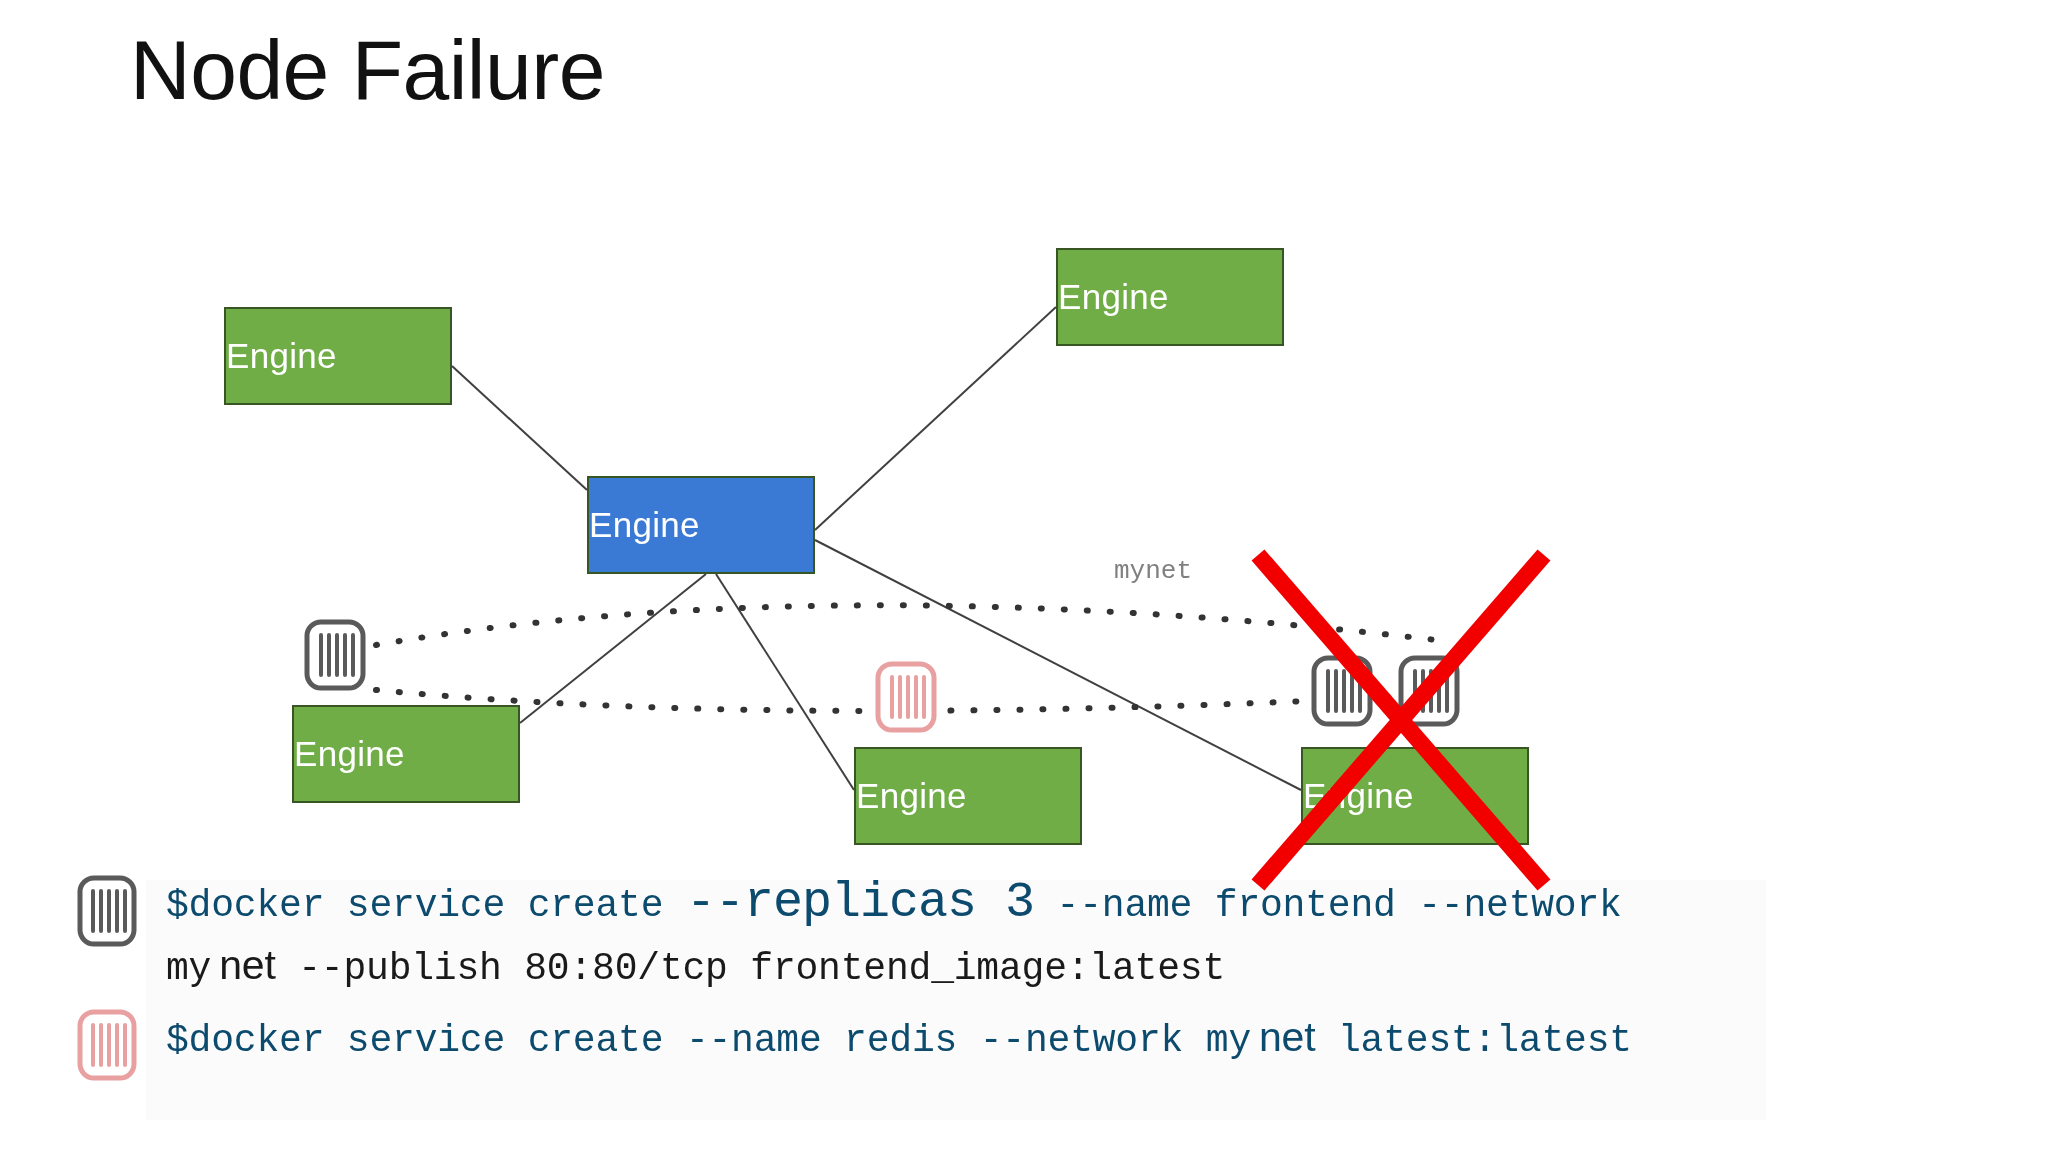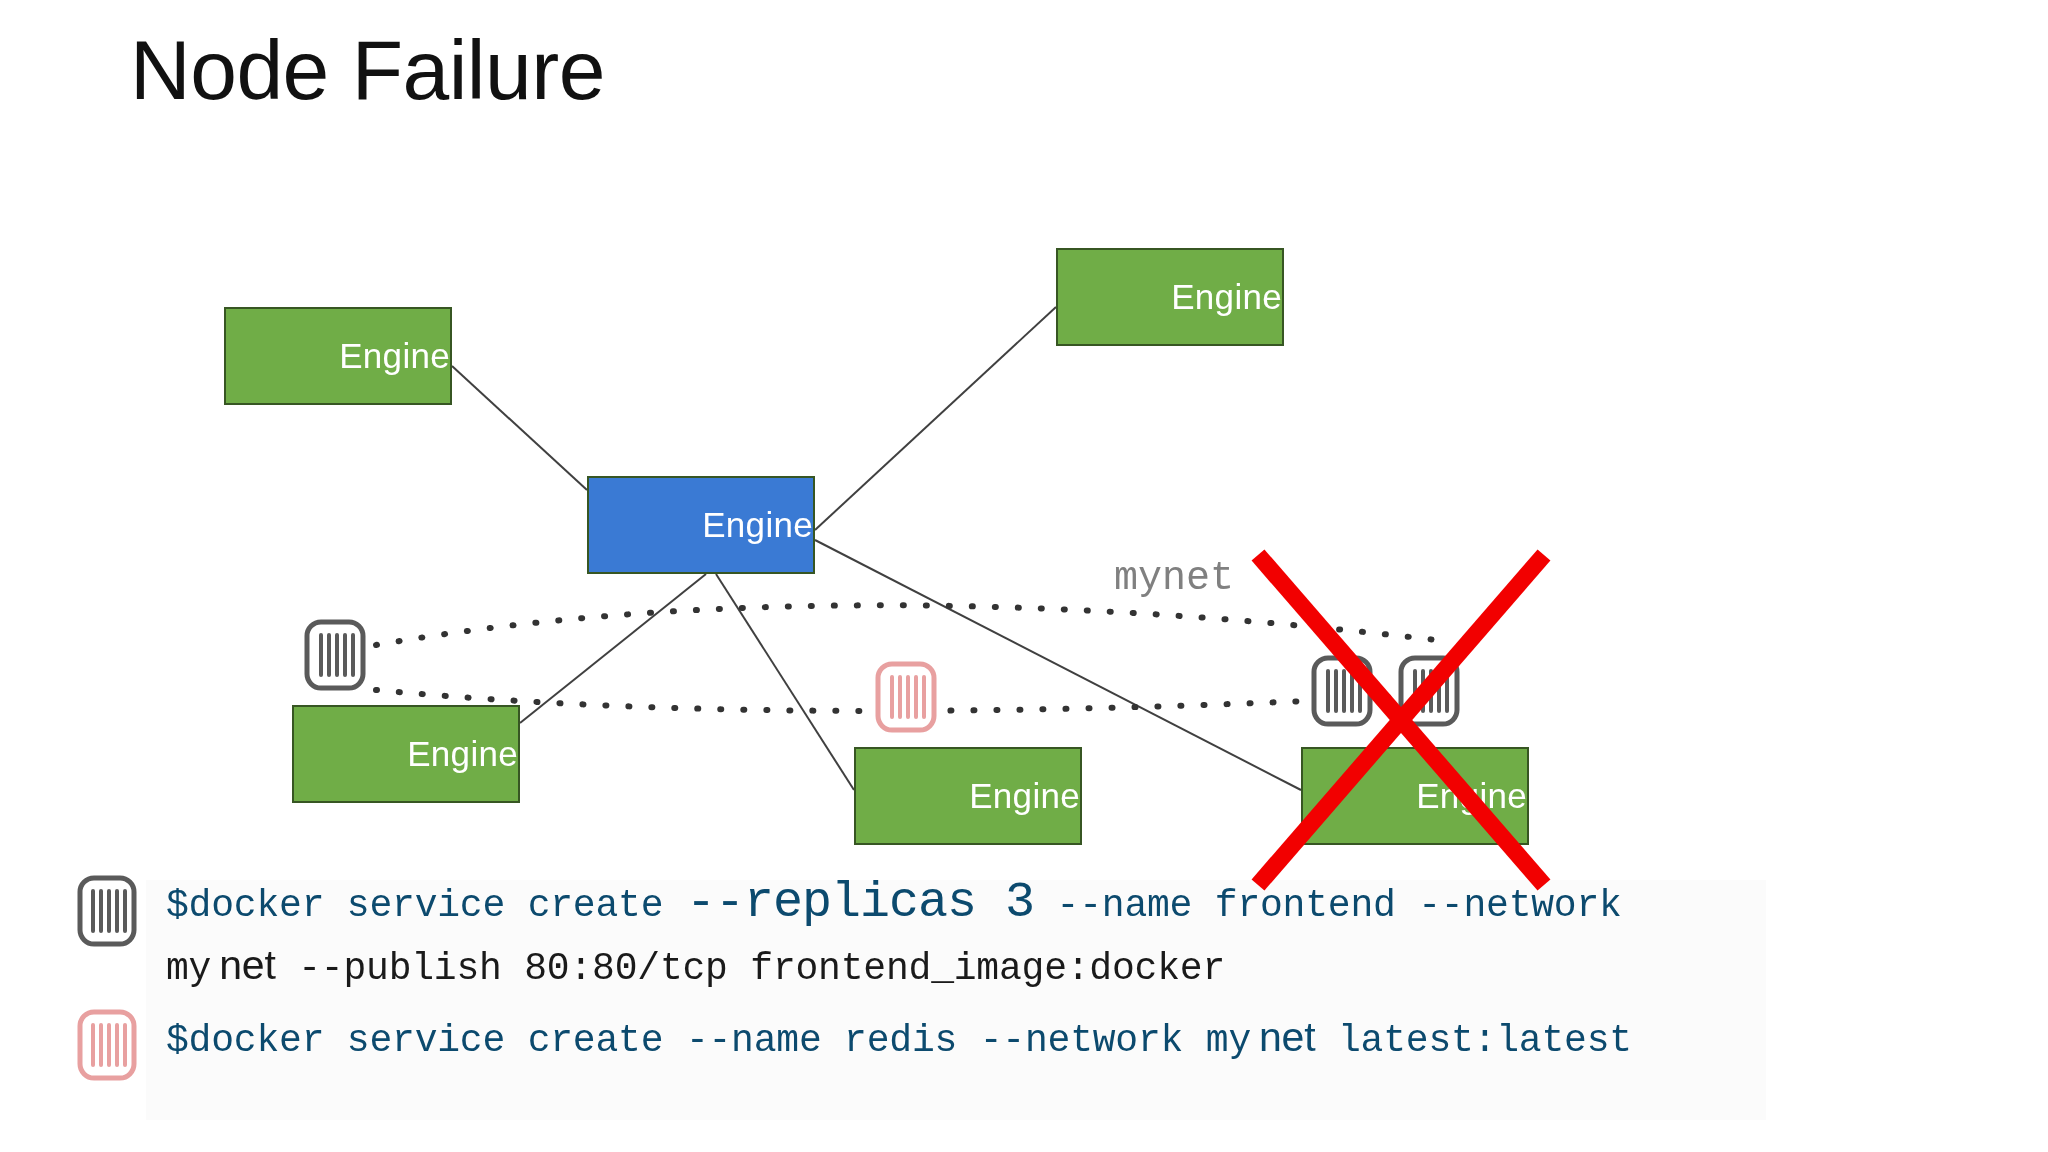--- a/index.html
+++ b/index.html
@@ -45,21 +45,21 @@
     pointer-events: none;
   }
 
   
   .engine-node {
     position: absolute;
     box-sizing: border-box;
     border: 2px solid #375623;
     display: flex;
     align-items: center;
-    justify-content: flex-end;
+    justify-content: flex-start;
     color: #ffffff;
     font-family: "Liberation Sans", sans-serif;
     font-size: 35px;
     font-weight: 400;
     letter-spacing: 0.3px;
   }
   .engine-node.worker { background: #70ad47; }
   .engine-node.manager { background: #3a7ad4; }
 
   
@@ -68,21 +68,21 @@
     box-sizing: border-box;
   }
   .container-icon svg { display: block; width: 100%; height: 100%; }
 
   
   #mynet-label {
     position: absolute;
     left: 1098px;
     top: 556px;
     font-family: "Liberation Mono", monospace;
-    font-size: 40px;
+    font-size: 26px;
     color: #808080;
     white-space: nowrap;
     letter-spacing: 0px;
   }
 
   
   #command-panel {
     position: absolute;
     left: 130px;
     top: 880px;
@@ -277,21 +277,21 @@
         <g stroke="#5a5a5a" stroke-width="4" stroke-linecap="round">
           <line x1="17" y1="17" x2="17" y2="57"></line>
           <line x1="25" y1="17" x2="25" y2="57"></line>
           <line x1="33" y1="17" x2="33" y2="57"></line>
           <line x1="41" y1="17" x2="41" y2="57"></line>
           <line x1="49" y1="17" x2="49" y2="57"></line>
         </g>
       </svg>
     </div>
     <div class="cmd-text"><span>$</span><span>docker service create </span><span class="emph">--replicas 3</span><span> --name frontend --network</span></div>
-    <div class="cmd-line2"><span>my</span><span class="alt-face">net</span><span> --publish 80:80/tcp frontend_image:docker</span></div>
+    <div class="cmd-line2"><span>my</span><span class="alt-face">net</span><span> --publish 80:80/tcp frontend_image:latest</span></div>
   </div>
 
   <div class="cmd-row" id="cmd-row-redis">
     <div class="cmd-icon">
       <svg viewBox="0 0 62 74" xmlns="http://www.w3.org/2000/svg">
         <rect x="4" y="4" width="54" height="66" rx="14" ry="14" fill="#ffffff" stroke="#e8a0a0" stroke-width="5"></rect>
         <g stroke="#e8a0a0" stroke-width="4" stroke-linecap="round">
           <line x1="17" y1="17" x2="17" y2="57"></line>
           <line x1="25" y1="17" x2="25" y2="57"></line>
           <line x1="33" y1="17" x2="33" y2="57"></line>

